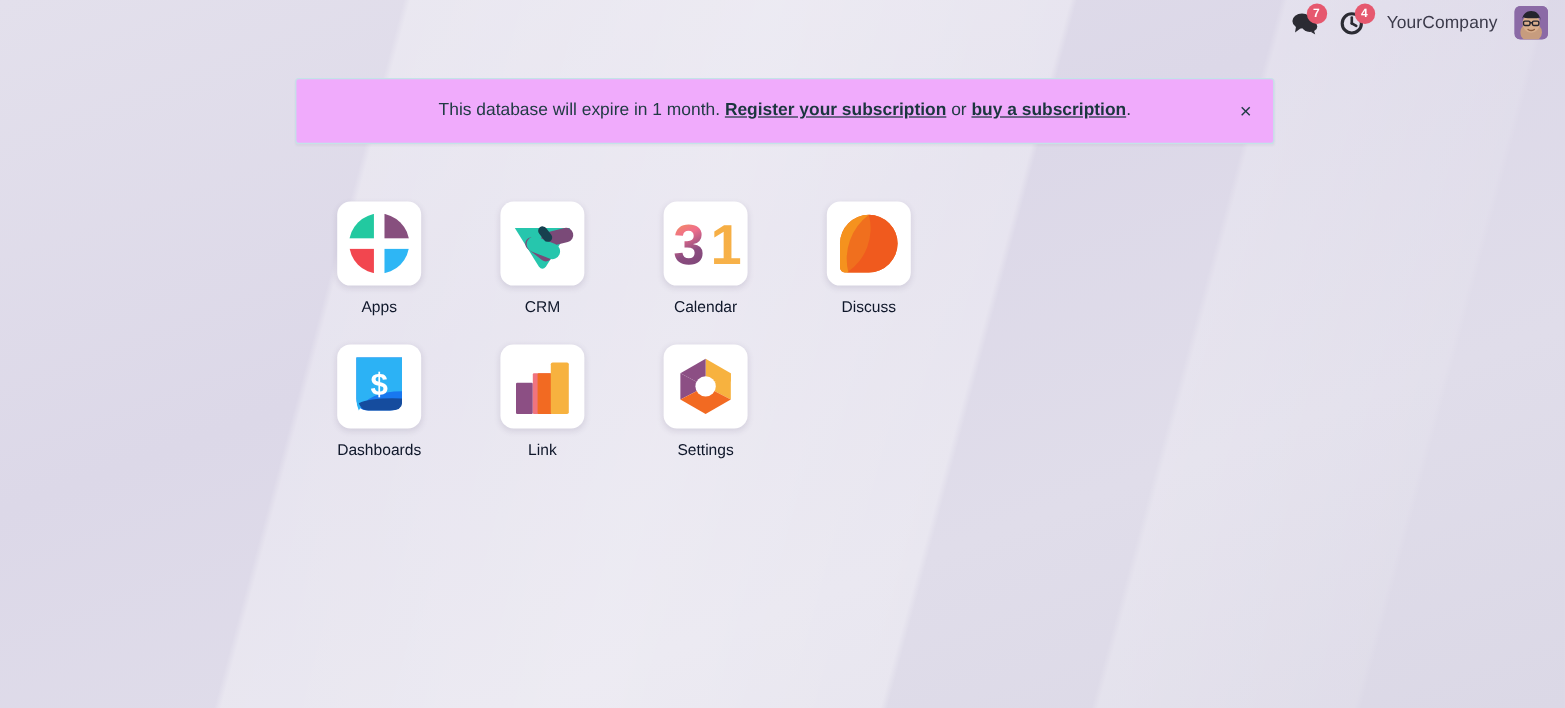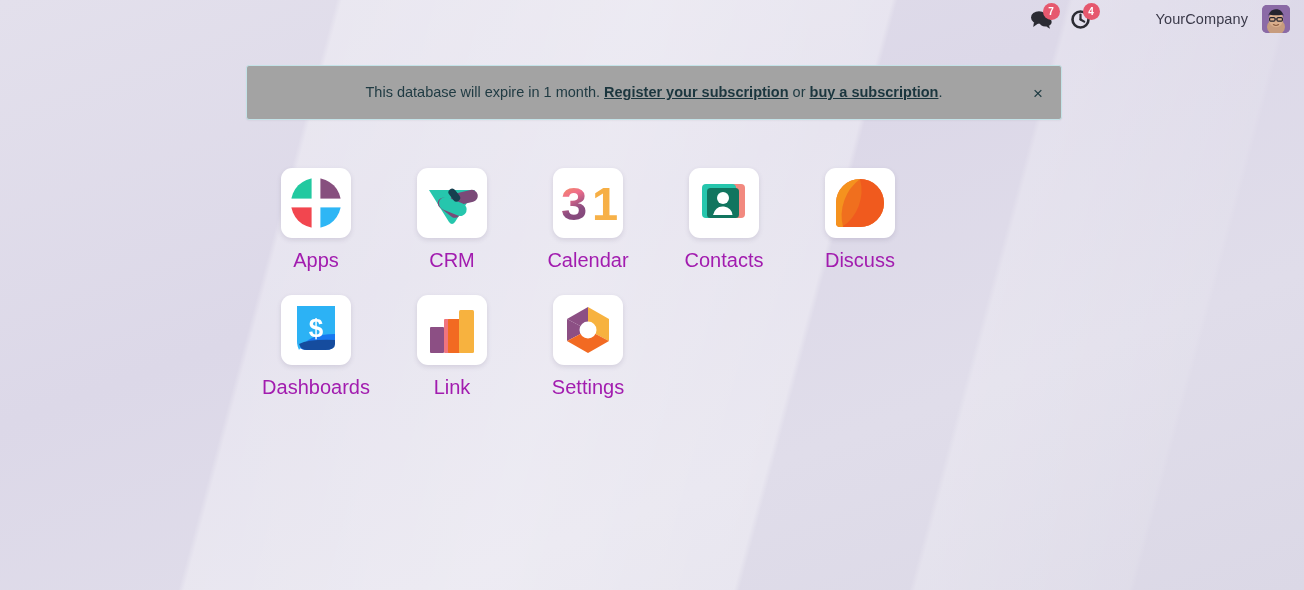--- a/index.html
+++ b/index.html
@@ -84,21 +84,20 @@
     line-height: 17px;
     text-align: center;
     font-family: "Liberation Sans", sans-serif;
   }
 
   .company-name {
     font-size: 14.5px;
     color: #3b3a4a;
     letter-spacing: 0.1px;
     cursor: pointer;
-    margin-left: 46px;
   }
 
   .avatar {
     width: 28px;
     height: 28px;
     border-radius: 5px;
     overflow: hidden;
     background: #8d6fa8;
     position: relative;
     cursor: pointer;
@@ -106,21 +105,21 @@
   }
   .avatar svg { display: block; }
 
   
   .banner {
     position: absolute;
     top: 65px;
     left: 246px;
     width: 816px;
     height: 55px;
-    background: #a3a3a3;
+    background: #f0abfc;
     border: 1px solid #c4e3e8;
     border-radius: 3px;
     display: flex;
     align-items: center;
     justify-content: center;
     box-shadow: 0 1px 2px rgba(0,0,0,0.04);
   }
 
   .banner-text {
     font-size: 14.5px;
@@ -184,22 +183,22 @@
     display: flex;
     align-items: center;
     justify-content: center;
     box-shadow: 0 2px 5px rgba(70,60,100,0.14);
   }
 
   .app-icon-box svg { display: block; }
 
   .app-label {
     margin-top: 10px;
-    font-size: 20px;
-    color: #a21caf;
+    font-size: 13px;
+    color: #0f172a;
     text-align: center;
     line-height: 1.2;
   }
 </style>
 </head>
 <body>
 
 <div id="bg-layer"></div>
 
 <div id="page-root">
@@ -298,32 +297,20 @@
                 <stop offset="100%" stop-color="#f7b24a"></stop>
               </linearGradient>
             </defs>
             <text x="2" y="44" font-family="Liberation Sans, sans-serif" font-size="47" font-weight="bold" fill="url(#calGrad3)">3</text>
             <text x="33" y="44" font-family="Liberation Sans, sans-serif" font-size="47" font-weight="bold" fill="url(#calGrad1)">1</text>
           </svg>
         </div>
         <div class="app-label">Calendar</div>
       </div>
 
-      <div class="app-tile">
-        <div class="app-icon-box">
-          <svg width="54" height="54" viewBox="0 0 54 54">
-            <rect x="14" y="8" width="34" height="34" rx="4" fill="#f2897f"></rect>
-            <rect x="5" y="8" width="34" height="34" rx="4" fill="#26c6ad"></rect>
-            <rect x="10" y="12" width="32" height="30" rx="3.5" fill="#11755f"></rect>
-            <circle cx="26" cy="22" r="6" fill="#ffffff"></circle>
-            <path d="M16 39 Q18.5 29.5 27 30.5 Q34.5 31.5 35.5 39 Z" fill="#ffffff"></path>
-          </svg>
-        </div>
-        <div class="app-label">Contacts</div>
-      </div>
 
 
       <div class="app-tile">
         <div class="app-icon-box">
           <svg width="52" height="52" viewBox="0 0 52 52">
             <path d="M26 2 A24 24 0 0 1 26 50 L6 50 A4 4 0 0 1 2 46 L2 26 A24 24 0 0 1 26 2 Z" fill="#f06f1e"></path>
             <path d="M26 2 A24 24 0 0 1 26 50 L8 50 A 44 44 0 0 0 26 2 Z" fill="#f05a1e"></path>
             <path d="M26 2 A24 24 0 0 0 2 26 L2 46 A4 4 0 0 0 6 50 L9 50 A46 46 0 0 1 26 2 Z" fill="#f5921e"></path>
           </svg>
         </div>

